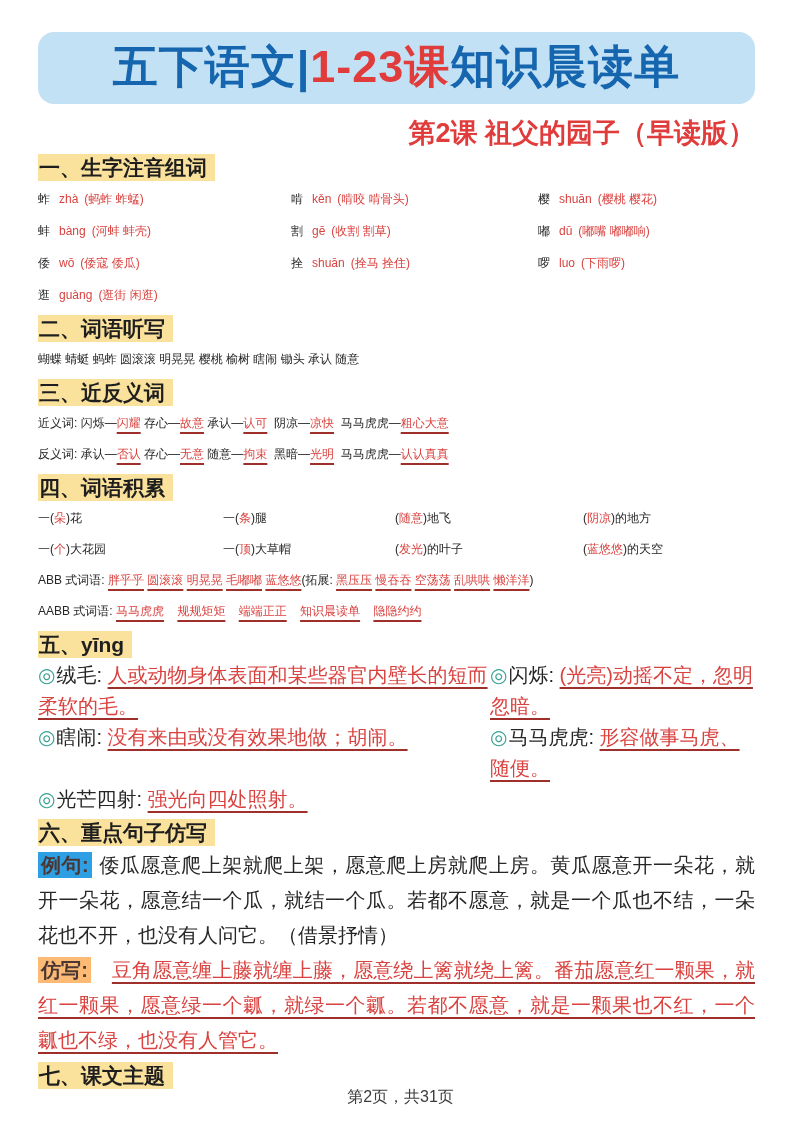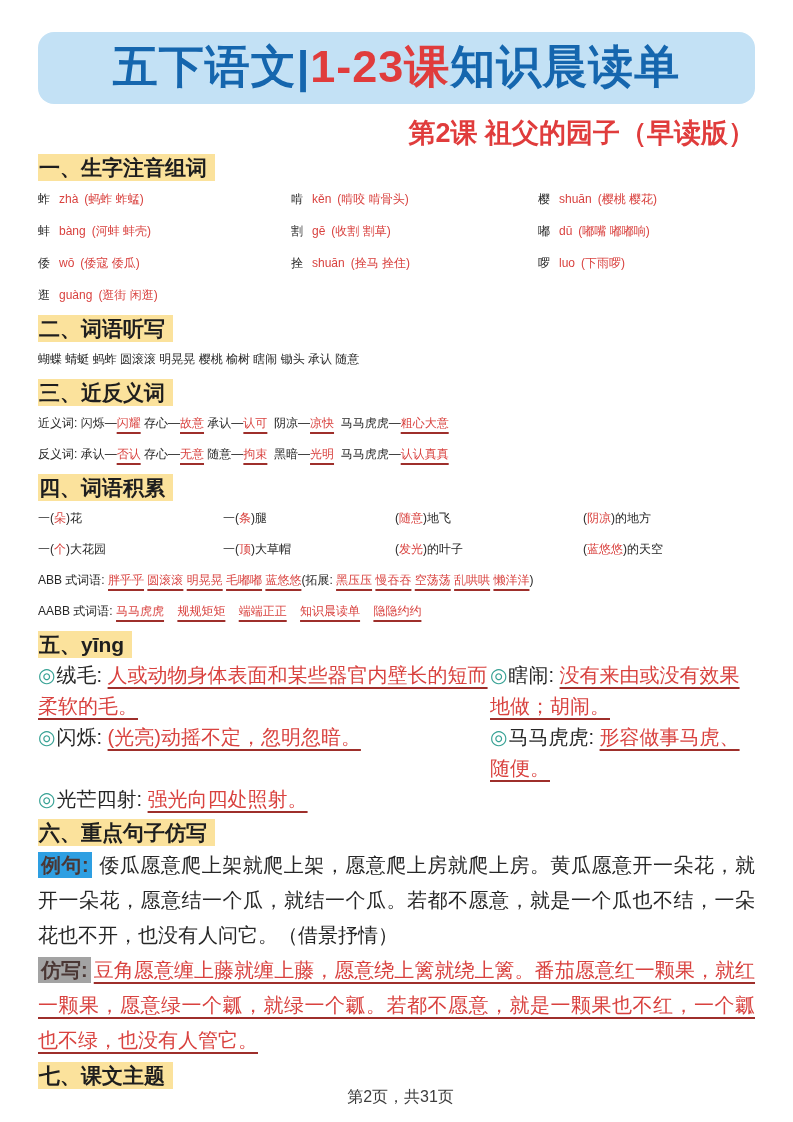--- a/index.html
+++ b/index.html
@@ -32,21 +32,21 @@
 
   .grid4 { display:grid; grid-template-columns:185px 172px 188px auto; }
   .grid4 .cell { line-height:31px; }
 
   .defgrid { display:grid; grid-template-columns:452px auto; }
   .def { font-size:20px; line-height:31px; white-space:pre-wrap; }
   .def .bullet { color:#38a295; margin-right:1px; }
 
   .para { font-size:20px; line-height:35px; text-align:justify; white-space:pre-wrap; }
   .label-ex { background:#2e9fe2; color:#4a3734; font-weight:bold; padding:2px 3px; margin-right:7px; }
-  .label-im { background:#a3a3a3; color:#4a3734; font-weight:bold; padding:2px 3px; margin-right:3px; }
+  .label-im { background:#fdba74; color:#4a3734; font-weight:bold; padding:2px 3px; margin-right:21px; }
   .para .ru { line-height:35px; }
 
   .footer { position:absolute; left:4px; bottom:14px; width:100%; text-align:center;
             font-size:16px; color:#3c3c3c; }
 </style>
 </head>
 <body>
 
 <div class="page">
 
@@ -96,22 +96,22 @@
       <div class="cell"><span>(</span><span class="r">蓝悠悠</span><span>)的天空</span></div>
     </div>
     <div class="line"><span>ABB 式词语: </span><span class="ru">胖乎乎</span><span> </span><span class="ru">圆滚滚</span><span> </span><span class="ru">明晃晃</span><span> </span><span class="ru">毛嘟嘟</span><span> </span><span class="ru">蓝悠悠</span><span>(拓展: </span><span class="ru">黑压压</span><span> </span><span class="ru">慢吞吞</span><span> </span><span class="ru">空荡荡</span><span> </span><span class="ru">乱哄哄</span><span> </span><span class="ru">懒洋洋</span><span>)</span></div>
     <div class="line"><span>AABB 式词语: </span><span class="ru">马马虎虎</span><span>    </span><span class="ru">规规矩矩</span><span>    </span><span class="ru">端端正正</span><span>    </span><span class="ru">知识晨读单</span><span>    </span><span class="ru">隐隐约约</span></div>
   </section>
 
   <section>
     <h3 class="sec"><span class="hl">五、yīng</span></h3>
     <div class="defgrid">
       <div class="def full"><span class="bullet">◎</span><span>绒毛: </span><span class="ru">人或动物身体表面和某些器官内壁长的短而柔软的毛。</span></div>
+      <div class="def"><span class="bullet">◎</span><span>闪烁: </span><span class="ru">(光亮)动摇不定，忽明忽暗。</span></div>
       <div class="def"><span class="bullet">◎</span><span>瞎闹: </span><span class="ru">没有来由或没有效果地做；胡闹。</span></div>
-      <div class="def"><span class="bullet">◎</span><span>闪烁: </span><span class="ru">(光亮)动摇不定，忽明忽暗。</span></div>
       <div class="def"><span class="bullet">◎</span><span>马马虎虎: </span><span class="ru">形容做事马虎、随便。</span></div>
       <div class="def"><span class="bullet">◎</span><span>光芒四射: </span><span class="ru">强光向四处照射。</span></div>
     </div>
   </section>
 
   <section>
     <h3 class="sec"><span class="hl">六、重点句子仿写</span></h3>
     <p class="para"><span class="label-ex">例句:</span><span>倭瓜愿意爬上架就爬上架，愿意爬上房就爬上房。黄瓜愿意开一朵花，就开一朵花，愿意结一个瓜，就结一个瓜。若都不愿意，就是一个瓜也不结，一朵花也不开，也没有人问它。（借景抒情）</span></p>
     <p class="para"><span class="label-im">仿写:</span><span class="ru">豆角愿意缠上藤就缠上藤，愿意绕上篱就绕上篱。番茄愿意红一颗果，就红一颗果，愿意绿一个瓤，就绿一个瓤。若都不愿意，就是一颗果也不红，一个瓤也不绿，也没有人管它。</span></p>
   </section>

